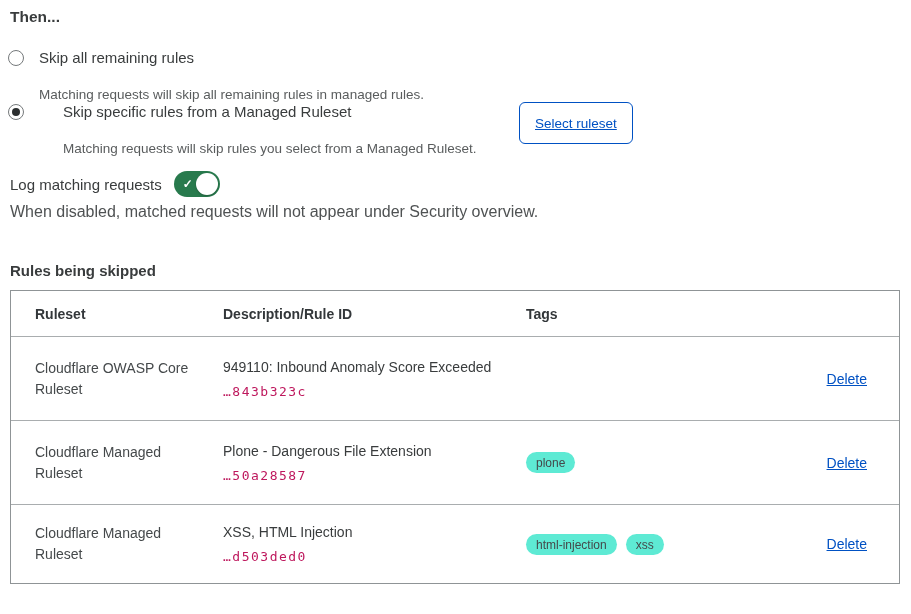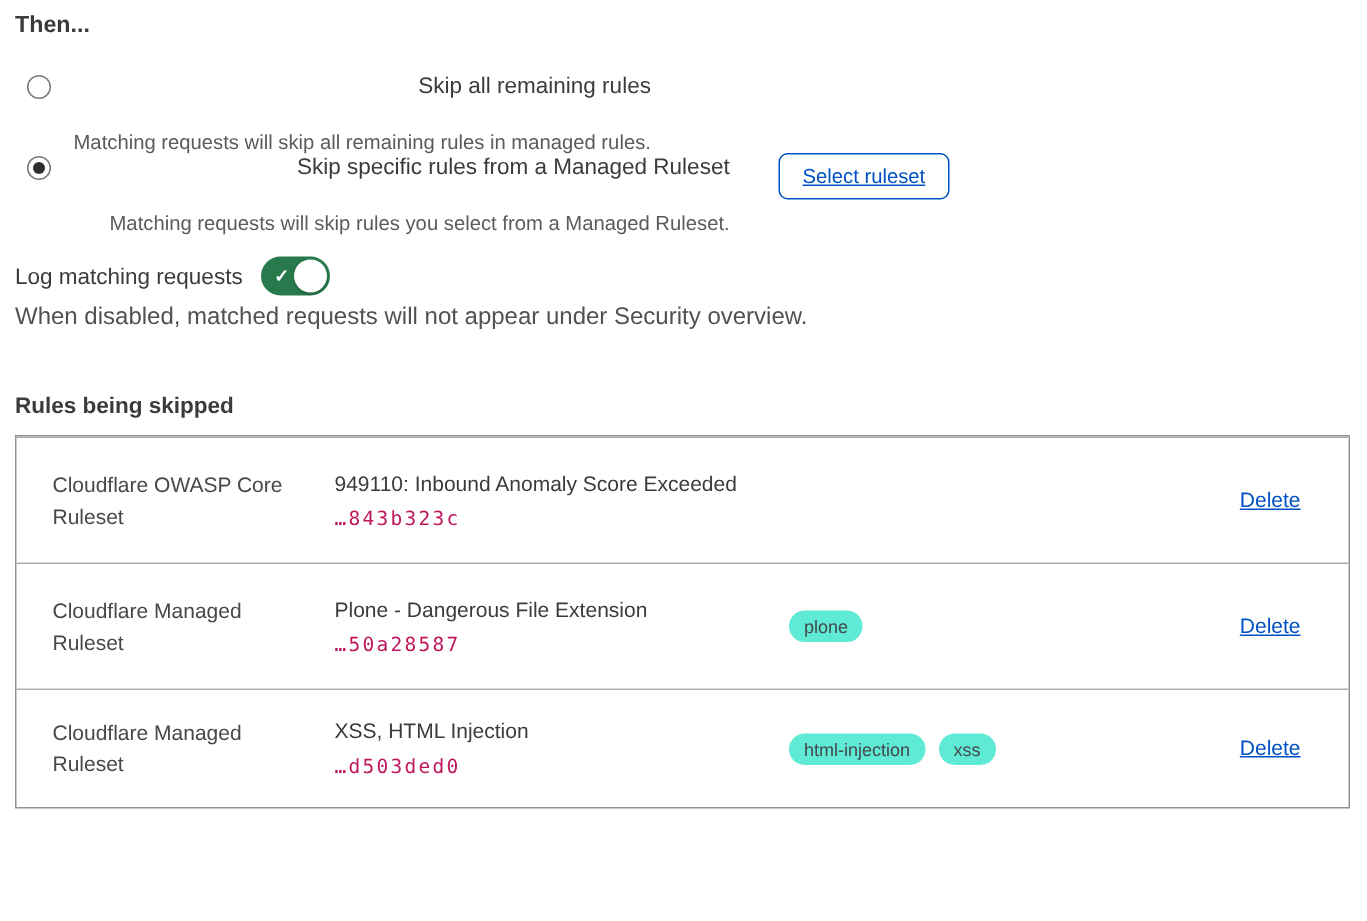--- a/index.html
+++ b/index.html
@@ -11,38 +11,38 @@
     color: #3a3d3e;
     position: relative;
     overflow: hidden;
   }
 
   .then-heading {
     position: absolute; left: 10px; top: 8px;
     font-size: 15.5px; font-weight: bold; color: #393c3d;
   }
 
-  .radio-option { position: absolute; left: 18px; display: flex; text-align: right; }
+  .radio-option { position: absolute; left: 8px; display: flex; }
   .radio-option.opt0 { top: 47px; }
   .radio-option.opt1 { top: 101px; gap: 24px; }
   .radio {
     width: 16px; height: 16px; flex: none;
     border: 1.5px solid #75797b; border-radius: 50%;
     margin-top: 3px; background: #fff;
     display: flex; align-items: center; justify-content: center;
     cursor: pointer;
   }
   .radio .dot { width: 8px; height: 8px; border-radius: 50%; background: #2b2e2f; }
   .option-text { margin-left: 15px; }
   .option-label { font-size: 15px; line-height: 21px; color: #393c3d; cursor: pointer; }
   .option-desc { font-size: 13.5px; line-height: 20px; color: #595c5d; margin-top: 17px; }
 
   .select-btn {
     position: absolute; left: 519px; top: 102px;
-    height: 31px; padding: 0 15px;
+    height: 42px; padding: 0 15px;
     background: #ffffff;
     border: 1px solid #0051c3; border-radius: 6px;
     font-family: "Liberation Sans", sans-serif;
     font-size: 13.5px; color: #0051c3;
     cursor: pointer;
   }
   .select-btn .btn-label { text-decoration: underline; }
 
   .log-row { position: absolute; left: 10px; top: 171px; display: flex; align-items: center; }
   .log-label { font-size: 15px; color: #393c3d; margin-right: 12px; }
@@ -144,20 +144,26 @@
     <span class="check">✓</span>
     <span class="knob"></span>
   </div>
 </div>
 
 <div class="log-help">When disabled, matched requests will not appear under Security overview.</div>
 
 <div class="rules-heading">Rules being skipped</div>
 
 <div class="rules-table">
+  <div class="tr thead">
+    <div class="th cell-first">Ruleset</div>
+    <div class="th">Description/Rule ID</div>
+    <div class="th">Tags</div>
+    <div class="th"></div>
+  </div>
 
   <div class="tr body-row row0">
     <div class="cell-first cell-ruleset">Cloudflare OWASP Core Ruleset</div>
     <div class="cell-desc">
       <div class="desc-line">949110: Inbound Anomaly Score Exceeded</div>
       <div class="rule-id">…843b323c</div>
     </div>
     <div class="cell-tags"></div>
     <div class="cell-action">
       <span class="delete-link">Delete</span>

